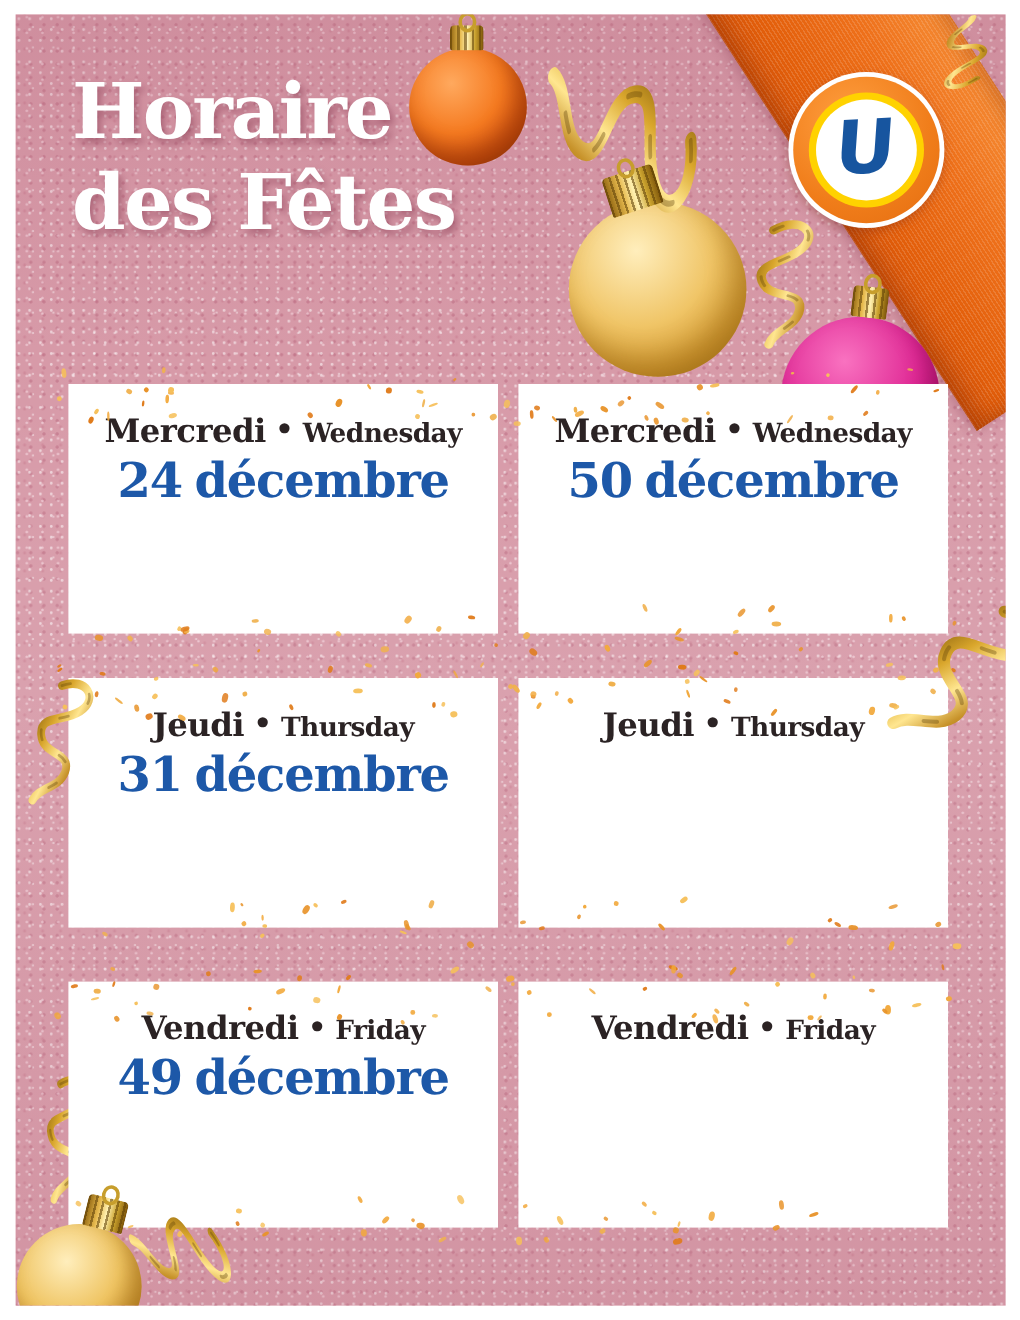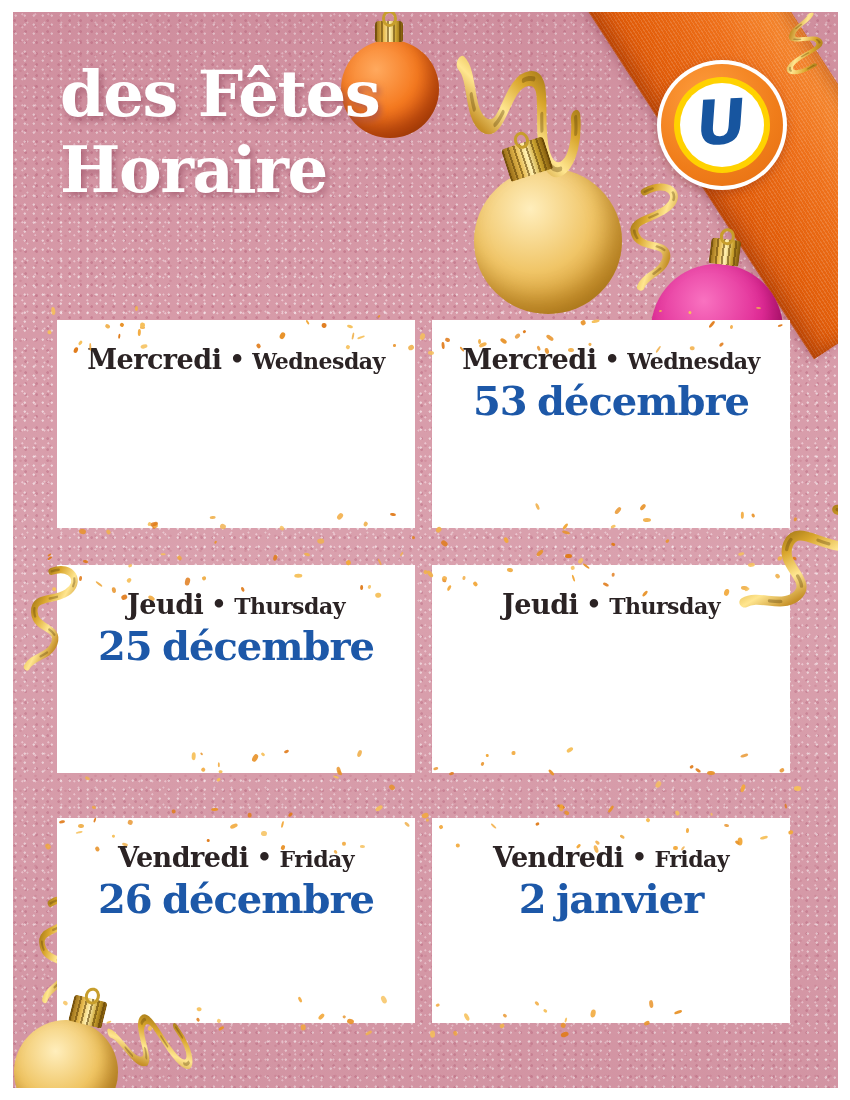--- a/index.html
+++ b/index.html
@@ -150,22 +150,22 @@
   <div class="ball ball-orange"></div>
   <div class="cap cap-orange"></div>
   <div class="ball ball-gold"></div>
   <div class="cap cap-gold"></div>
   <div class="ball ball-pink"></div>
   <div class="cap cap-pink"></div>
   <div class="ball ball-gold-bottom"></div>
   <div class="cap cap-gold-bottom"></div>
 
   <div class="title-block">
+    <span class="title-line">Horaire</span>
     <span class="title-line">des Fêtes</span>
-    <span class="title-line">Horaire</span>
   </div>
 
   <div class="card c0">
     <div class="confetti">
         <span class="speck" style="left: -7.5756px; top: -11.1499px; width: 8.36145px; height: 4.23689px; background: rgb(246, 192, 90); opacity: 0.881104; transform: rotate(83deg);"></span>
         <span class="speck" style="left: 78.6917px; top: 11.453px; width: 6.87893px; height: 2.82501px; background: rgb(242, 169, 60); opacity: 0.952818; transform: rotate(93deg);"></span>
         <span class="speck" style="left: 62.5179px; top: 2.9261px; width: 4.25948px; height: 3.71117px; background: rgb(232, 147, 42); opacity: 0.995589; transform: rotate(44deg);"></span>
         <span class="speck" style="left: 319.801px; top: -5.22358px; width: 3.36194px; height: 2.49486px; background: rgb(232, 147, 42); opacity: 0.90958; transform: rotate(137deg);"></span>
         <span class="speck" style="left: 16.1678px; top: 27.9953px; width: 5.82226px; height: 3.9892px; background: rgb(224, 123, 26); opacity: 0.993198; transform: rotate(112deg);"></span>
         <span class="speck" style="left: 336.215px; top: 24.0709px; width: 2.73987px; height: 2.55981px; background: rgb(232, 147, 42); opacity: 0.885063; transform: rotate(3deg);"></span>
@@ -200,20 +200,23 @@
         <span class="speck" style="left: 93.3603px; top: 201.725px; width: 8.05562px; height: 4.16298px; background: rgb(224, 123, 26); opacity: 0.866707; transform: rotate(163deg);"></span>
         <span class="speck" style="left: 354.516px; top: 215.712px; width: 2.51606px; height: 2.53594px; background: rgb(224, 123, 26); opacity: 0.820907; transform: rotate(14deg);"></span>
         <span class="speck" style="left: 332.669px; top: 192.851px; width: 6.03583px; height: 2.83895px; background: rgb(224, 123, 26); opacity: 0.943916; transform: rotate(10deg);"></span>
         <span class="speck" style="left: 156.839px; top: 221.18px; width: 2.99425px; height: 2.27344px; background: rgb(232, 147, 42); opacity: 0.957845; transform: rotate(124deg);"></span>
         <span class="speck" style="left: 90.7984px; top: 201.902px; width: 3.13812px; height: 3.54458px; background: rgb(246, 192, 90); opacity: 0.908853; transform: rotate(30deg);"></span>
         <span class="speck" style="left: 279.919px; top: 194.128px; width: 6.65107px; height: 4.66391px; background: rgb(242, 169, 60); opacity: 0.83641; transform: rotate(129deg);"></span>
       </div>
     <div class="day">
       <span>Mercredi</span><span class="bullet">•</span><span class="en">Wednesday</span>
     </div>
+    <div class="date">
+      <span>24</span><sup></sup><span class="dw">décembre</span>
+    </div>
   </div>
 
   <div class="card c1">
     <div class="confetti">
         <span class="speck" style="left: 26.6862px; top: 27.7775px; width: 5.62812px; height: 2.2657px; background: rgb(232, 147, 42); opacity: 0.922412; transform: rotate(49deg);"></span>
         <span class="speck" style="left: 67.8941px; top: 18.5727px; width: 7.07024px; height: 4.16451px; background: rgb(232, 147, 42); opacity: 0.956047; transform: rotate(33deg);"></span>
         <span class="speck" style="left: 47.0249px; top: 22.5096px; width: 7.92541px; height: 3.77729px; background: rgb(242, 169, 60); opacity: 0.876053; transform: rotate(155deg);"></span>
         <span class="speck" style="left: 159.876px; top: -0.0306068px; width: 7.6428px; height: 2.7132px; background: rgb(246, 192, 90); opacity: 0.961605; transform: rotate(169deg);"></span>
         <span class="speck" style="left: 82.1662px; top: 13.9244px; width: 6.49334px; height: 4.26946px; background: rgb(232, 147, 42); opacity: 0.804835; transform: rotate(142deg);"></span>
         <span class="speck" style="left: 112.21px; top: 28.6408px; width: 5.95191px; height: 3.78202px; background: rgb(232, 147, 42); opacity: 0.88979; transform: rotate(75deg);"></span>
@@ -249,21 +252,21 @@
         <span class="speck" style="left: 181.591px; top: 188.814px; width: 8.16344px; height: 3.55143px; background: rgb(232, 147, 42); opacity: 0.833473; transform: rotate(131deg);"></span>
         <span class="speck" style="left: 8.50243px; top: 220.762px; width: 7.19038px; height: 4.57704px; background: rgb(224, 123, 26); opacity: 0.859897; transform: rotate(38deg);"></span>
         <span class="speck" style="left: 179.849px; top: 203.653px; width: 2.68192px; height: 4.61401px; background: rgb(246, 192, 90); opacity: 0.911401; transform: rotate(67deg);"></span>
         <span class="speck" style="left: 233.637px; top: 219.492px; width: 2.79594px; height: 3.83436px; background: rgb(232, 147, 42); opacity: 0.87612; transform: rotate(45deg);"></span>
         <span class="speck" style="left: 206.581px; top: 184.971px; width: 7.30348px; height: 4.41816px; background: rgb(232, 147, 42); opacity: 0.917228; transform: rotate(129deg);"></span>
       </div>
     <div class="day">
       <span>Mercredi</span><span class="bullet">•</span><span class="en">Wednesday</span>
     </div>
     <div class="date">
-      <span>53</span><sup></sup><span class="dw">décembre</span>
+      <span>50</span><sup></sup><span class="dw">décembre</span>
     </div>
   </div>
 
   <div class="card c2">
     <div class="confetti">
         <span class="speck" style="left: 63.6187px; top: 30.0645px; width: 6.35662px; height: 4.70977px; background: rgb(224, 123, 26); opacity: 0.912384; transform: rotate(155deg);"></span>
         <span class="speck" style="left: 215.216px; top: -8.95662px; width: 6.43188px; height: 4.02316px; background: rgb(224, 123, 26); opacity: 0.864433; transform: rotate(105deg);"></span>
         <span class="speck" style="left: -4.96951px; top: 22.2072px; width: 4.04561px; height: 4.30661px; background: rgb(246, 192, 90); opacity: 0.9788; transform: rotate(102deg);"></span>
         <span class="speck" style="left: 183.294px; top: 22.5843px; width: 5.45052px; height: 3.26852px; background: rgb(224, 123, 26); opacity: 0.927011; transform: rotate(66deg);"></span>
         <span class="speck" style="left: 25.7824px; top: -5.02514px; width: 5.12628px; height: 2.65278px; background: rgb(224, 123, 26); opacity: 0.897314; transform: rotate(10deg);"></span>
@@ -300,21 +303,21 @@
         <span class="speck" style="left: 277.983px; top: 203.733px; width: 8.16398px; height: 3.53805px; background: rgb(232, 147, 42); opacity: 0.848949; transform: rotate(76deg);"></span>
         <span class="speck" style="left: 331.896px; top: 220.065px; width: 6.47774px; height: 4.97052px; background: rgb(232, 147, 42); opacity: 0.852562; transform: rotate(42deg);"></span>
         <span class="speck" style="left: 144.061px; top: 202.826px; width: 4.33673px; height: 3.80801px; background: rgb(242, 169, 60); opacity: 0.895596; transform: rotate(146deg);"></span>
         <span class="speck" style="left: 159.974px; top: 212.856px; width: 3.51123px; height: 3.10026px; background: rgb(246, 192, 90); opacity: 0.953469; transform: rotate(141deg);"></span>
         <span class="speck" style="left: 159.297px; top: 198.961px; width: 5.47683px; height: 2.19679px; background: rgb(242, 169, 60); opacity: 0.874382; transform: rotate(88deg);"></span>
       </div>
     <div class="day">
       <span>Jeudi</span><span class="bullet">•</span><span class="en">Thursday</span>
     </div>
     <div class="date">
-      <span>25</span><sup></sup><span class="dw">décembre</span>
+      <span>31</span><sup></sup><span class="dw">décembre</span>
     </div>
   </div>
 
   <div class="card c3">
     <div class="confetti">
         <span class="speck" style="left: 139.446px; top: 1.07812px; width: 3.85433px; height: 3.53255px; background: rgb(246, 192, 90); opacity: 0.874533; transform: rotate(81deg);"></span>
         <span class="speck" style="left: 138px; top: 12.4848px; width: 6.71983px; height: 2.1279px; background: rgb(242, 169, 60); opacity: 0.984667; transform: rotate(71deg);"></span>
         <span class="speck" style="left: 208.566px; top: 27.3786px; width: 7.46436px; height: 3.40337px; background: rgb(232, 147, 42); opacity: 0.952812; transform: rotate(130deg);"></span>
         <span class="speck" style="left: 145.963px; top: -5.8282px; width: 5.72734px; height: 3.62413px; background: rgb(246, 192, 90); opacity: 0.874457; transform: rotate(128deg);"></span>
         <span class="speck" style="left: 308.514px; top: 21.0237px; width: 7.4662px; height: 3.80256px; background: rgb(240, 177, 78); opacity: 0.94056; transform: rotate(7deg);"></span>
@@ -399,21 +402,21 @@
         <span class="speck" style="left: 286.197px; top: 197.241px; width: 2.54953px; height: 3.21614px; background: rgb(232, 147, 42); opacity: 0.81635; transform: rotate(129deg);"></span>
         <span class="speck" style="left: 140.205px; top: 189.245px; width: 4.39034px; height: 4.8057px; background: rgb(246, 192, 90); opacity: 0.927028; transform: rotate(98deg);"></span>
         <span class="speck" style="left: 91.3369px; top: 208.433px; width: 4.38653px; height: 4.64383px; background: rgb(246, 192, 90); opacity: 0.977126; transform: rotate(28deg);"></span>
         <span class="speck" style="left: 260.51px; top: 197.19px; width: 7.08834px; height: 3.55225px; background: rgb(242, 169, 60); opacity: 0.915595; transform: rotate(134deg);"></span>
         <span class="speck" style="left: 160.658px; top: 208.785px; width: 6.37617px; height: 2.91277px; background: rgb(232, 147, 42); opacity: 0.96592; transform: rotate(150deg);"></span>
       </div>
     <div class="day">
       <span>Vendredi</span><span class="bullet">•</span><span class="en">Friday</span>
     </div>
     <div class="date">
-      <span>26</span><sup></sup><span class="dw">décembre</span>
+      <span>49</span><sup></sup><span class="dw">décembre</span>
     </div>
   </div>
 
   <div class="card c5">
     <div class="confetti">
         <span class="speck" style="left: 159.664px; top: 28.7158px; width: 8.08858px; height: 4.12685px; background: rgb(242, 169, 60); opacity: 0.830412; transform: rotate(71deg);"></span>
         <span class="speck" style="left: 248.198px; top: 29.4293px; width: 5.33307px; height: 2.46558px; background: rgb(240, 177, 78); opacity: 0.826159; transform: rotate(130deg);"></span>
         <span class="speck" style="left: 162.877px; top: 22.9147px; width: 4.60491px; height: 2.78828px; background: rgb(242, 169, 60); opacity: 0.834781; transform: rotate(40deg);"></span>
         <span class="speck" style="left: 327.563px; top: 18.2698px; width: 7.92696px; height: 3.15419px; background: rgb(246, 192, 90); opacity: 0.949044; transform: rotate(167deg);"></span>
         <span class="speck" style="left: 293.316px; top: 4.68968px; width: 3.1019px; height: 5.0475px; background: rgb(232, 147, 42); opacity: 0.821129; transform: rotate(100deg);"></span>
@@ -449,23 +452,20 @@
         <span class="speck" style="left: 70.5419px; top: 196.049px; width: 3.54208px; height: 2.80085px; background: rgb(232, 147, 42); opacity: 0.816843; transform: rotate(37deg);"></span>
         <span class="speck" style="left: 103.364px; top: 182.983px; width: 3.4551px; height: 5.09125px; background: rgb(242, 169, 60); opacity: 0.838242; transform: rotate(134deg);"></span>
         <span class="speck" style="left: 128.959px; top: 205.127px; width: 4.91365px; height: 4.64348px; background: rgb(232, 147, 42); opacity: 0.86893; transform: rotate(105deg);"></span>
         <span class="speck" style="left: 111.842px; top: 191.135px; width: 2.8617px; height: 3.74563px; background: rgb(246, 192, 90); opacity: 0.949193; transform: rotate(123deg);"></span>
         <span class="speck" style="left: 3.93807px; top: 184.895px; width: 3.01257px; height: 4.44821px; background: rgb(242, 169, 60); opacity: 0.855967; transform: rotate(66deg);"></span>
         <span class="speck" style="left: 156.913px; top: 192.607px; width: 8.14772px; height: 5.06704px; background: rgb(242, 169, 60); opacity: 0.885551; transform: rotate(102deg);"></span>
       </div>
     <div class="day">
       <span>Vendredi</span><span class="bullet">•</span><span class="en">Friday</span>
     </div>
-    <div class="date">
-      <span>2</span><sup></sup><span class="dw">janvier</span>
-    </div>
   </div>
 
   <div class="poster-shade"></div>
 <div class="streamer" style="left: 442px; top: 33px; width: 120px; height: 130px; z-index: 2; transform: rotate(100deg);"><svg viewBox="0 0 72 128" preserveAspectRatio="none">
     <path d="M34,4 C62,-8 78,14 58,28 C40,41 12,36 16,56 C20,78 54,70 48,92 C43,109 20,110 14,124" fill="none" stroke="url(#goldGrad)" stroke-width="9" stroke-linecap="round"></path>
     <path d="M34,4 C62,-8 78,14 58,28 C40,41 12,36 16,56 C20,78 54,70 48,92 C43,109 20,110 14,124" fill="none" stroke="rgba(90,60,5,.35)" stroke-width="3" stroke-dasharray="10 26" stroke-linecap="round"></path>
   </svg></div>
     <div class="streamer" style="left: 765px; top: 5px; width: 52px; height: 52px; z-index: 3; transform: rotate(160deg);"><svg viewBox="0 0 72 128" preserveAspectRatio="none">
     <path d="M34,4 C62,-8 78,14 58,28 C40,41 12,36 16,56 C20,78 54,70 48,92 C43,109 20,110 14,124" fill="none" stroke="url(#goldGrad)" stroke-width="9" stroke-linecap="round"></path>
     <path d="M34,4 C62,-8 78,14 58,28 C40,41 12,36 16,56 C20,78 54,70 48,92 C43,109 20,110 14,124" fill="none" stroke="rgba(90,60,5,.35)" stroke-width="3" stroke-dasharray="10 26" stroke-linecap="round"></path>

